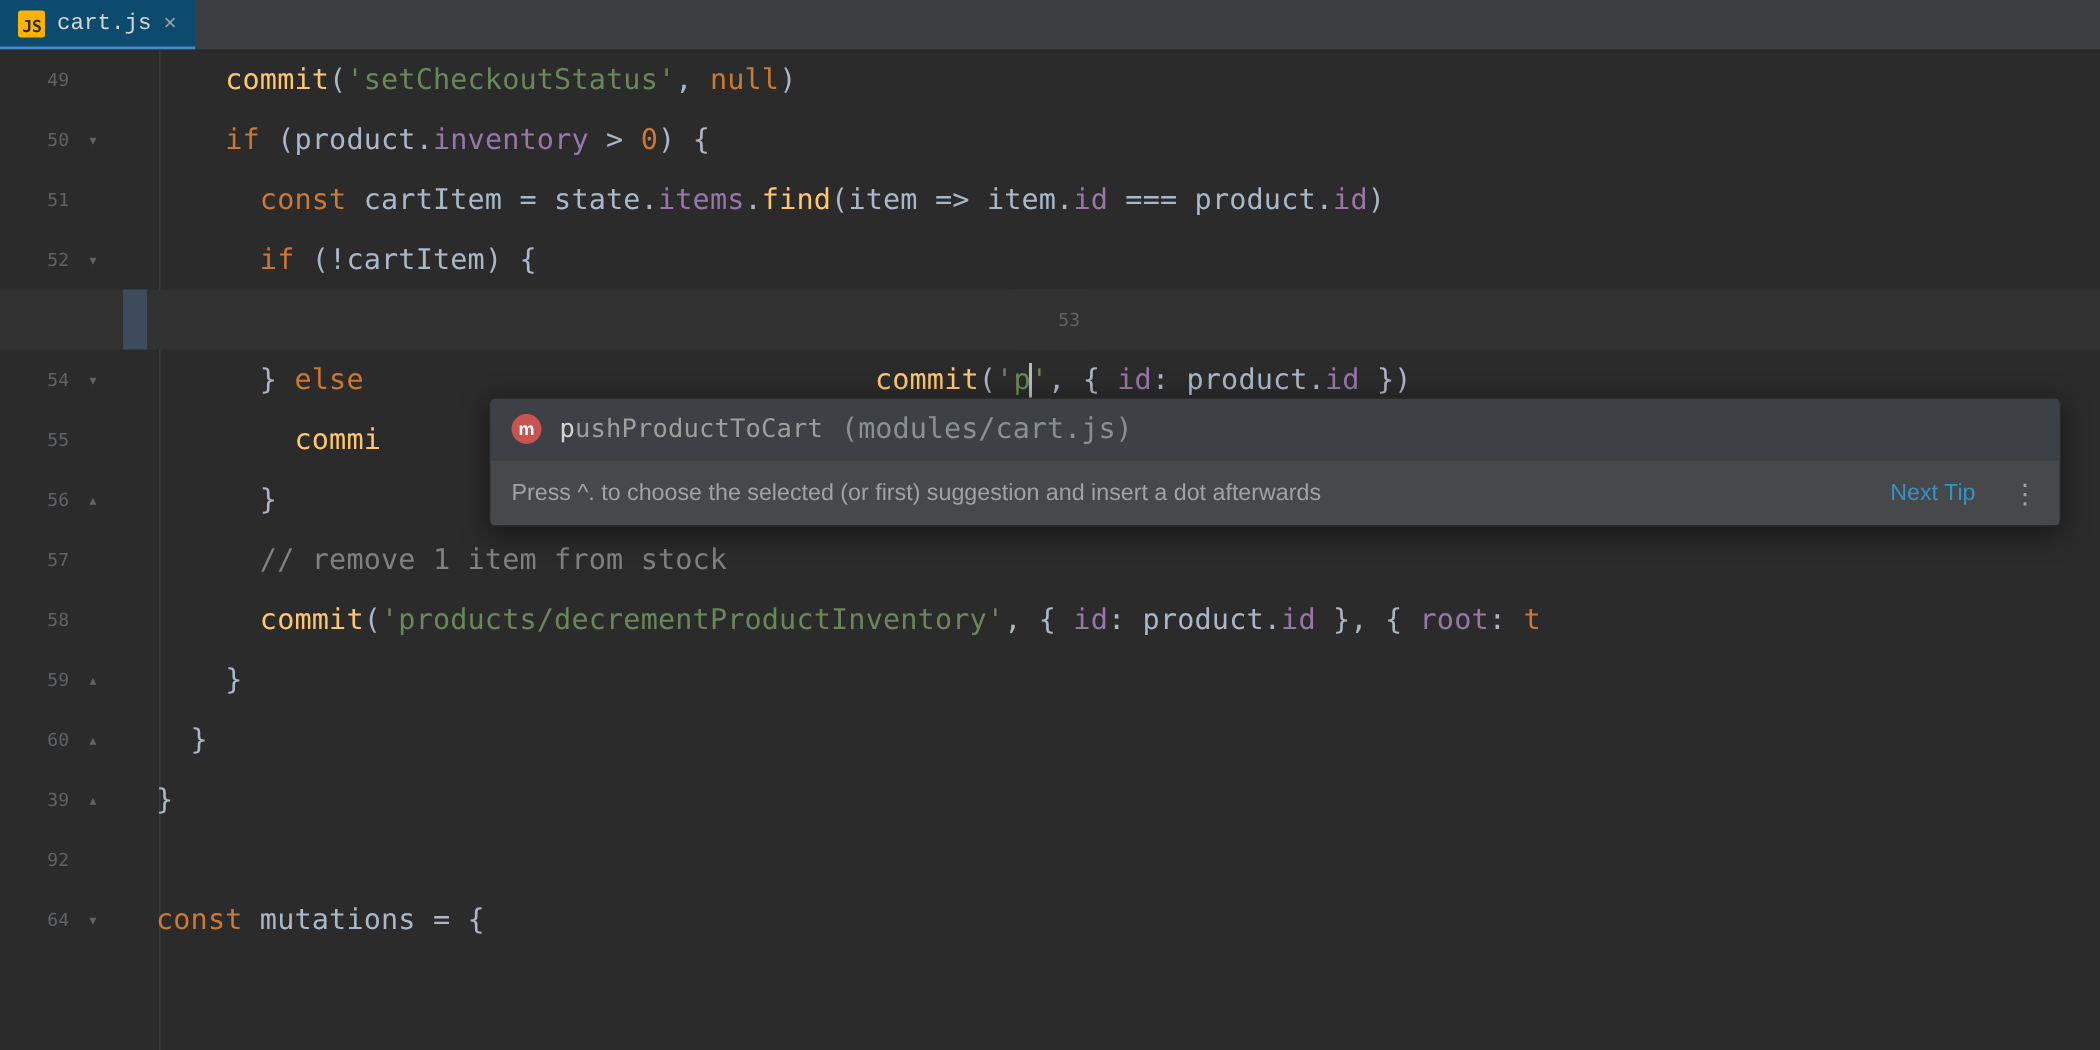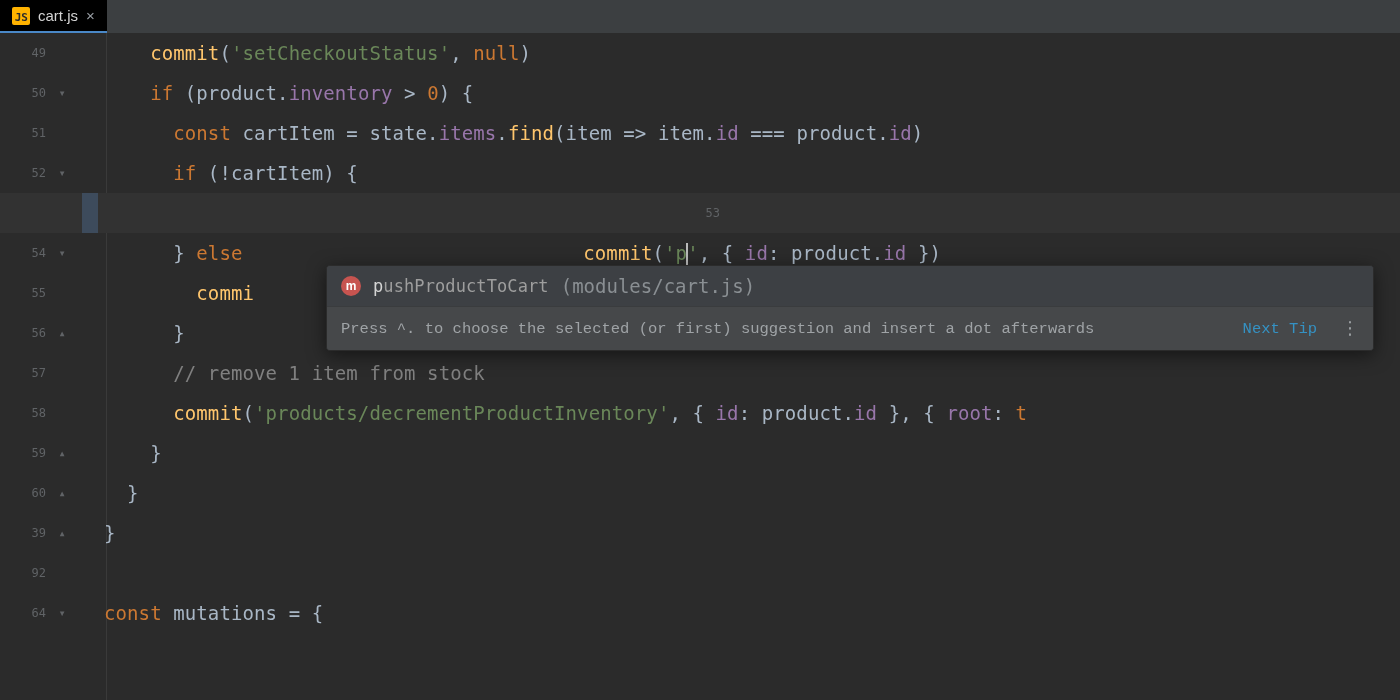--- a/index.html
+++ b/index.html
@@ -1,25 +1,25 @@
 <!DOCTYPE html>
 <html><head>
 <meta charset="utf-8">
 <style>
   * { margin:0; padding:0; box-sizing:border-box; }
   html,body { width:1400px; height:700px; overflow:hidden;
     font-family:"SF Mono","Menlo","Consolas",monospace;
     background:#2b2b2b; color:#a9b7c6; font-size:19px; }
   .tabbar { height:33px; background:#3c3f41; display:flex; align-items:stretch; }
   .tab { display:flex; align-items:center; gap:8px; padding:0 12px;
-    background:#000000; border-bottom:2px solid #4a88c7; position:relative; }
+    background:#0c4a6e; border-bottom:2px solid #4a88c7; position:relative; }
   .tab .jsicon { width:18px; height:18px; background:#ffb300; color:#2b2b2b;
     font-size:11px; font-weight:bold; display:flex; align-items:flex-end;
     justify-content:flex-end; padding:1px 2px; border-radius:2px; }
-  .tab-label { font-family:Liberation Sans, sans-serif;
+  .tab-label { font-family:Liberation Mono, monospace;
     font-size:15px; color:#d4d4d4; }
   .tab-close { font-family:-apple-system,sans-serif; font-size:15px;
     color:#9aa0a6; cursor:pointer; }
   .editor { position:relative; height:calc(700px - 33px); background:#2b2b2b;
     line-height:40px; }
   .line { position:relative; height:40px; display:flex; align-items:center;
     white-space:pre; }
   .line.cursor-line { background:#323232;flex-direction:column; }
   .line.cursor-line .ln { background:#323232; }
   .line.cursor-line .mark { background:#3d4b5c; position:absolute; left:82px;
@@ -53,21 +53,21 @@
   .popup-row .micon { width:20px; height:20px; border-radius:10px;
     background:#c75450; color:#fff; font-size:12px; display:flex;
     align-items:center; justify-content:center; font-weight:bold; }
   .popup-row .sugg { color:#9e9e9e; font-size:17px;
     font-family:"SF Mono","Menlo",monospace; letter-spacing:.1px; }
   .popup-row .sugg .match { color:#d4d4d4; }
   .popup-row .loc { color:#8a8f93; font-size:19px;
     font-family:"SF Mono","Menlo",monospace; }
   .popup-tip { display:flex; align-items:center; justify-content:space-between;
     height:44px; padding:0 14px; background:#46484a;
-    border-top:1px solid #3a3c3e;font-family:Liberation Mono, monospace; }
+    border-top:1px solid #3a3c3e; }
   .popup-tip .msg { color:#9fa3a6; font-size:15.5px; }
   .popup-tip .next { color:#3592c4; font-size:15.5px; cursor:pointer; }
   .popup-tip .kebab { color:#9fa3a6; font-size:18px; letter-spacing:0;
     cursor:pointer; margin-left:18px; }
   .tipright { display:flex; align-items:center; gap:6px;text-align:center; }
 </style>
 </head>
 <body>
 
 <div class="tabbar">

